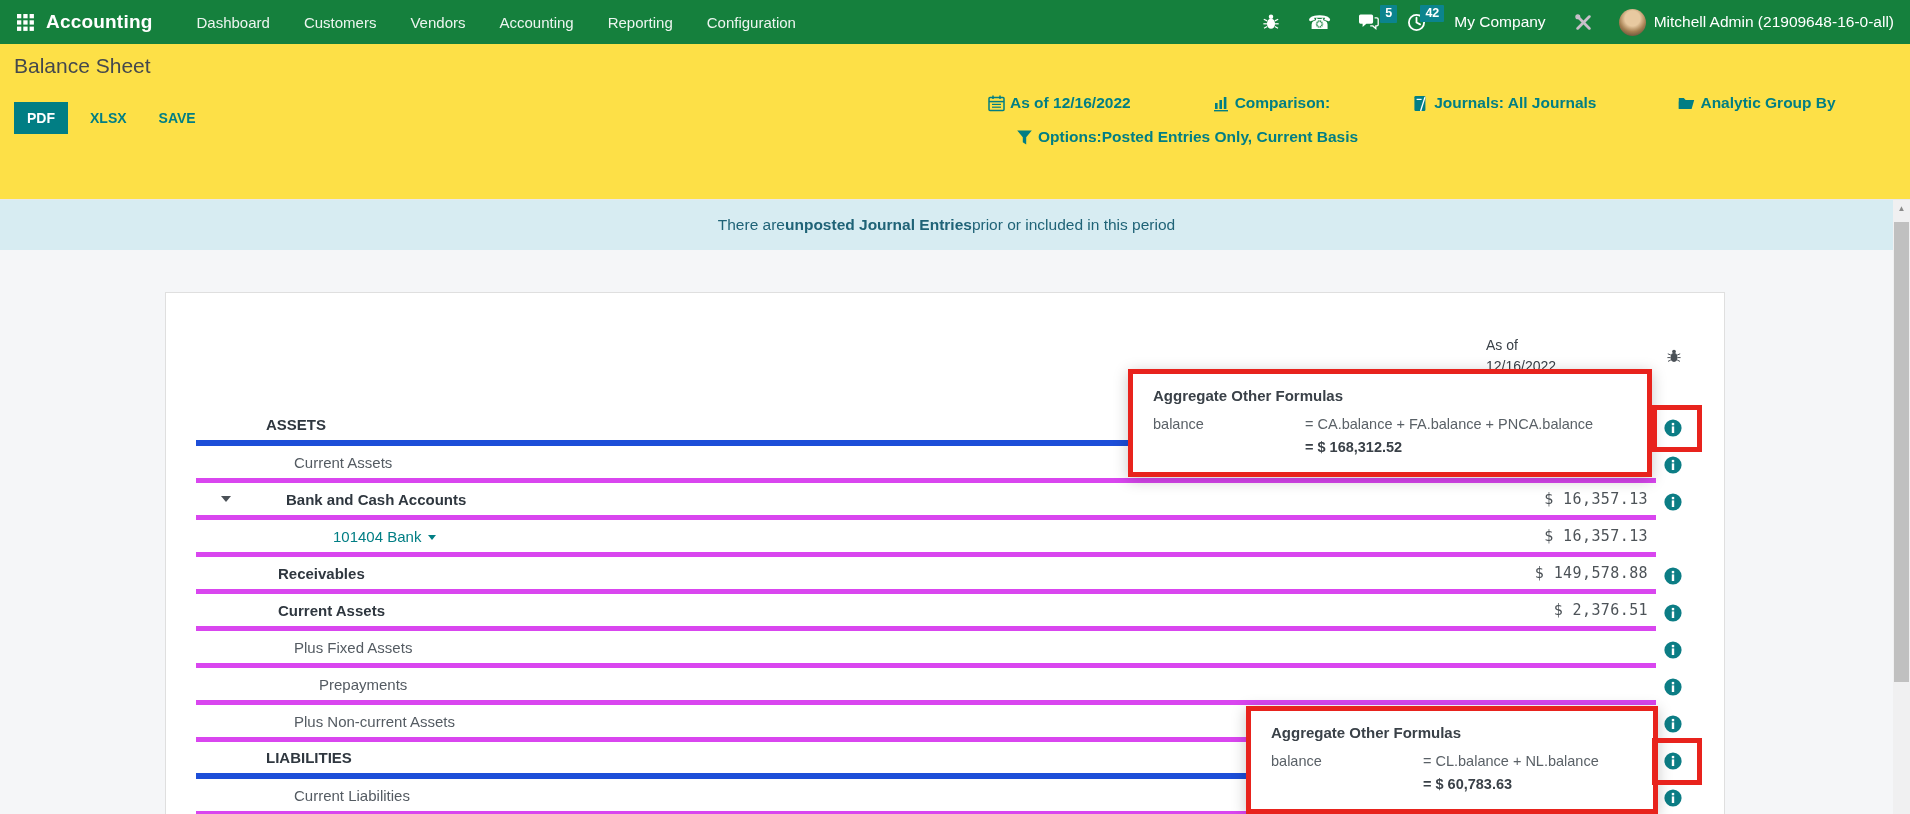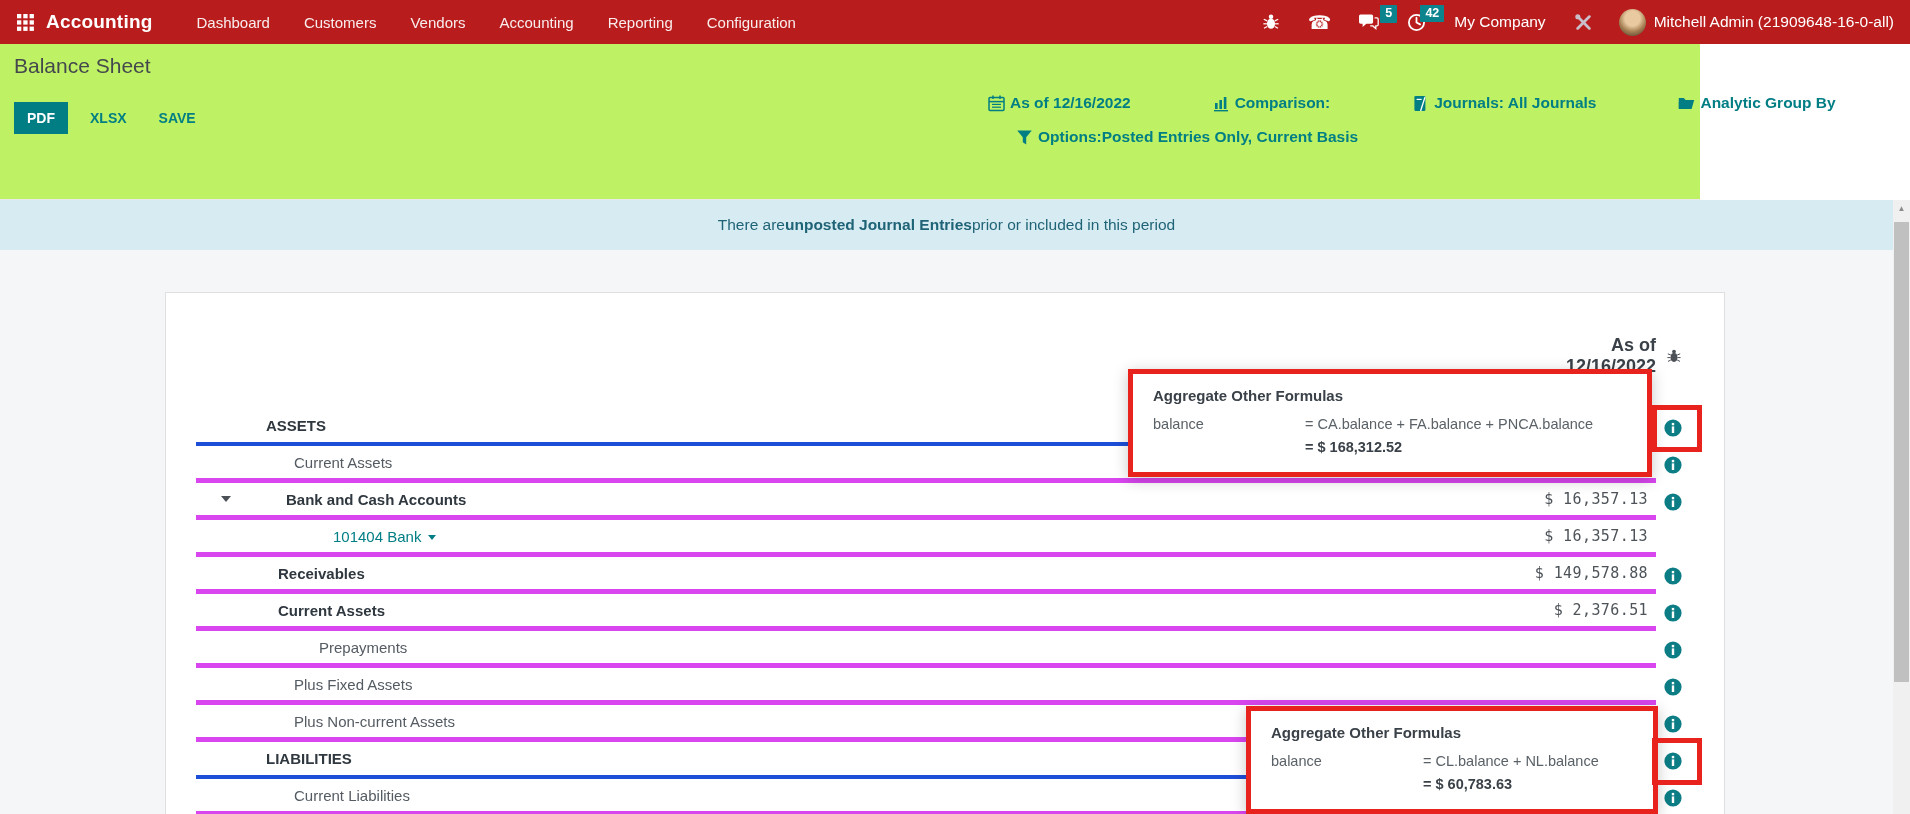--- a/index.html
+++ b/index.html
@@ -2,41 +2,41 @@
 <html><head>
 <meta charset="utf-8">
 <style>
   * { margin:0; padding:0; box-sizing:border-box; }
   html,body { width:1910px; height:814px; overflow:hidden; background:#fff;
     font-family:"Liberation Sans", sans-serif; }
   #stage { position:relative; width:1910px; height:814px; overflow:hidden; }
 
   
   .navbar { position:absolute; left:0; top:0; width:1910px; height:44px;
-    background:#b91c1c; display:flex; align-items:center; color:#fff; }
+    background:#15803d; display:flex; align-items:center; color:#fff; }
   .nav-left { display:flex; align-items:center; gap:8px; padding-left:12px; }
   .apps-btn { width:26px; height:26px; display:flex; align-items:center; justify-content:center; cursor:pointer; }
   .app-name { font-size:19px; font-weight:700; letter-spacing:.2px; margin-right:22px; }
   .nav-menu { display:flex; align-items:center; gap:6px; }
   .nav-menu a { color:rgba(255,255,255,.92); font-size:15px; text-decoration:none;
     padding:11px 14px; display:inline-block; }
   .nav-right { margin-left:auto; display:flex; align-items:center; gap:4px; padding-right:14px; }
   .systray-item { position:relative; padding:6px 12px; display:flex; align-items:center; cursor:pointer; }
   .badge { position:absolute; top:-2px; right:-6px; background:#0b848e; color:#fff;
     font-size:12.5px; font-weight:700; padding:2px 5px; line-height:1.1; border-radius:1px; }
   .phone-glyph { font-size:19px; line-height:1; color:#fff; }
   .company { font-size:15.5px; color:#fff; padding:6px 12px; cursor:pointer; }
   .user-menu { display:flex; align-items:center; gap:8px; cursor:pointer; padding:4px 2px 4px 10px; }
   .avatar { width:27px; height:27px; border-radius:50%;
     background:radial-gradient(circle at 50% 35%, #e8c9a0 0 34%, #a57f52 60%, #64503a 85%, #4a3a2a); }
   .user-name { font-size:15.5px; color:#fff; white-space:nowrap; }
 
   
-  .control-panel { position:absolute; left:0; top:44px; width:1700px; height:156px;
-    background:#bef264; border-bottom:1px solid #e9e9e9; }
+  .control-panel { position:absolute; left:0; top:44px; width:1910px; height:156px;
+    background:#fde047; border-bottom:1px solid #e9e9e9; }
   .page-title { position:absolute; left:14px; top:10px; font-size:21px; color:#44484d; }
   .btn-row { position:absolute; left:14px; top:58px; display:flex; align-items:center; gap:12px; }
   .btn-pdf { background:#017e84; color:#fff; border:none; font-size:14px; font-weight:700;
     padding:8px 13px; cursor:pointer; font-family:inherit; }
   .btn-link { background:none; border:none; color:#017e84; font-size:14px; font-weight:700;
     padding:8px 10px; cursor:pointer; font-family:Liberation Sans, sans-serif; }
   .filters { position:absolute; left:940px; top:50px; color:#017e84; font-size:15.5px; font-weight:600; }
   .filters .frow1 { display:flex; align-items:center; gap:34px; }
   .filters .frow2 { margin-top:16px; margin-left:28px; display:flex; align-items:center; gap:7px; }
   .filter-item { display:flex; align-items:center; gap:5px; cursor:pointer; white-space:nowrap;padding-left:48px; }
@@ -47,29 +47,29 @@
     background:#d7ecf2; color:#1f6377; font-size:15.5px; display:flex;
     align-items:center; justify-content:center; }
   .banner b { font-weight:700; margin:0 0; }
 
   
   .content { position:absolute; left:0; top:250px; width:1893px; height:564px; background:#f5f6f8; }
   .card { position:absolute; left:165px; top:42px; width:1560px; height:540px;
     background:#fff; border:1px solid #dfdfdf; border-bottom:none; padding:42px 0 0 30px; }
   .thead { display:flex; margin-bottom:32px; }
   .thead .spacer { flex:1; }
-  .hdr-date { width:170px; text-align:right; font-size:18px; font-weight:700;
+  .hdr-date { width:170px; text-align:left; font-size:14px; font-weight:400;
     color:#3a4148; line-height:21px; }
   .icell { width:68px; display:flex; align-items:center; }
   .icell .ic-wrap { margin-left:8px; display:inline-flex; cursor:pointer; }
   .hdr-bug { margin-left:10px; color:#4b5157; display:inline-flex; }
 
   .row { display:flex; height:37px; }
   .row-main { flex:1; display:flex; align-items:center; border-bottom:5px solid #d946ef; }
-  .row.thick .row-main { border-bottom:4px solid #1d4ed8; }
+  .row.thick .row-main { border-bottom:6px solid #1d4ed8; }
   .name { flex:1; display:flex; align-items:center; font-size:15px; }
   .name.section { font-weight:700; color:#2f373f; padding-left:70px; }
   .name.level1 { color:#545b62; padding-left:98px; }
   .name.level2 { color:#545b62; padding-left:123px; }
   .name.group  { font-weight:700; color:#2f373f; padding-left:25px; }
   .name.account-link { padding-left:137px; }
   .name.account-link .lbl { color:#017e84; cursor:pointer; }
   .caret { width:0; height:0; display:inline-block; }
   .caret.down  { border-left:5.5px solid transparent; border-right:5.5px solid transparent;
     border-top:6px solid #4b5157; margin-right:55px; }
@@ -368,39 +368,39 @@
                 <svg width="18" height="18" viewBox="0 0 18 18">
                   <circle cx="9" cy="9" r="8.6" fill="#0c7d85"></circle>
                   <rect x="7.8" y="3.9" width="2.4" height="2.4" fill="#fff"></rect>
                   <rect x="7.8" y="7.4" width="2.4" height="6.6" fill="#fff"></rect>
                 </svg>
               </span>
             </div>
           </div>
           <div class="row">
             <div class="row-main">
+              <div class="name level1">
+                <span class="lbl">Plus Fixed Assets</span>
+              </div>
+              <div class="amt"></div>
+            </div>
+            <div class="icell">
+              <span class="ic-wrap">
+                <svg width="18" height="18" viewBox="0 0 18 18">
+                  <circle cx="9" cy="9" r="8.6" fill="#0c7d85"></circle>
+                  <rect x="7.8" y="3.9" width="2.4" height="2.4" fill="#fff"></rect>
+                  <rect x="7.8" y="7.4" width="2.4" height="6.6" fill="#fff"></rect>
+                </svg>
+              </span>
+            </div>
+          </div>
+          <div class="row">
+            <div class="row-main">
               <div class="name level2">
                 <span class="lbl">Prepayments</span>
-              </div>
-              <div class="amt"></div>
-            </div>
-            <div class="icell">
-              <span class="ic-wrap">
-                <svg width="18" height="18" viewBox="0 0 18 18">
-                  <circle cx="9" cy="9" r="8.6" fill="#0c7d85"></circle>
-                  <rect x="7.8" y="3.9" width="2.4" height="2.4" fill="#fff"></rect>
-                  <rect x="7.8" y="7.4" width="2.4" height="6.6" fill="#fff"></rect>
-                </svg>
-              </span>
-            </div>
-          </div>
-          <div class="row">
-            <div class="row-main">
-              <div class="name level1">
-                <span class="lbl">Plus Fixed Assets</span>
               </div>
               <div class="amt"></div>
             </div>
             <div class="icell">
               <span class="ic-wrap">
                 <svg width="18" height="18" viewBox="0 0 18 18">
                   <circle cx="9" cy="9" r="8.6" fill="#0c7d85"></circle>
                   <rect x="7.8" y="3.9" width="2.4" height="2.4" fill="#fff"></rect>
                   <rect x="7.8" y="7.4" width="2.4" height="6.6" fill="#fff"></rect>
                 </svg>

